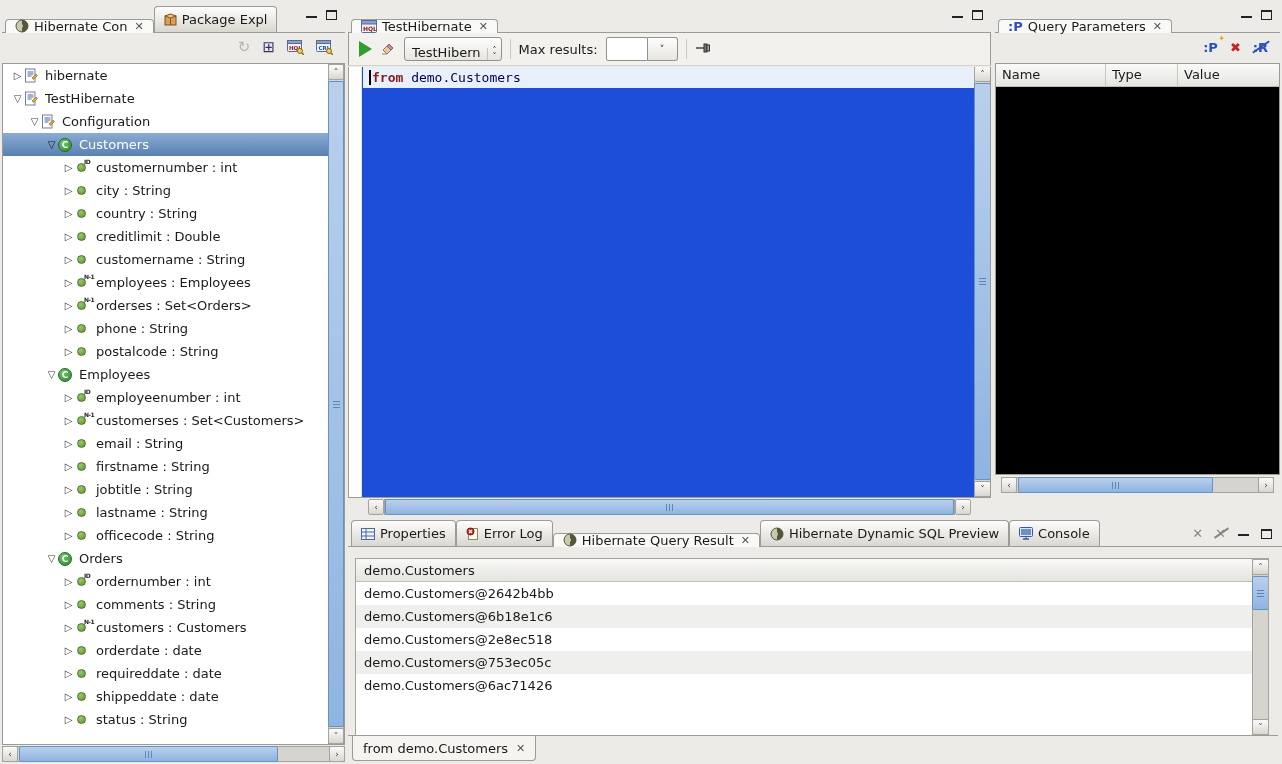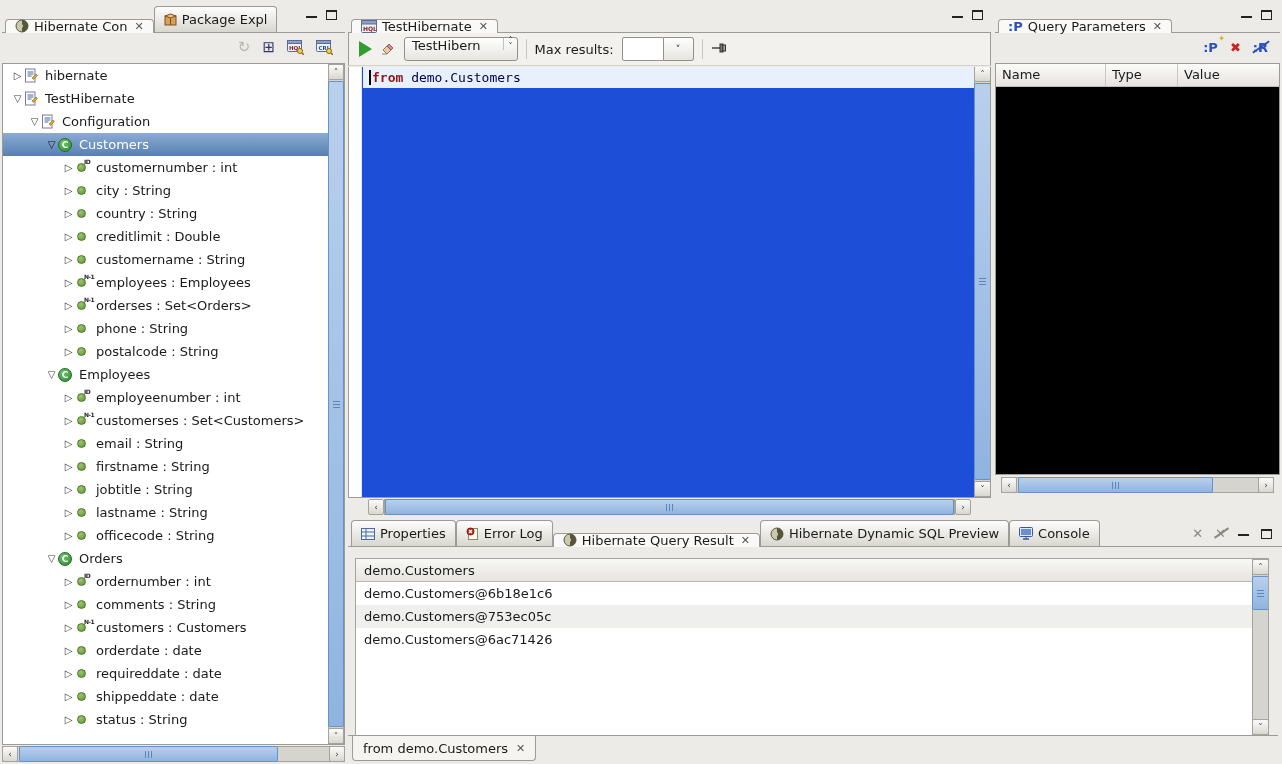--- a/index.html
+++ b/index.html
@@ -48,21 +48,21 @@
   .tico { position:relative; width:17px; height:16px; flex:none; display:flex; align-items:center; }
   .ic-class { display:flex; align-items:center; justify-content:center; width:14px; height:14px; border-radius:50%; background:radial-gradient(circle at 35% 30%,#6cc26c,#2e8b2e); border:1px solid #1f6b1f; color:#fff; font-size:9px; font-weight:bold; }
   .ic-prop { display:inline-block; width:9px; height:9px; margin-left:2px; border-radius:50%; background:radial-gradient(circle at 35% 30%,#9cc66e,#5f9334); border:1px solid #4a7427; }
   .ic-sup { position:absolute; top:-2px; left:9px; font-size:6px; font-weight:bold; color:#222; letter-spacing:-0.5px; }
   .tlab { margin-left:4px; }
 
   
   #editor-panel { left:348px; top:3px; width:643px; height:512px; }
   .edtoolbar { height:33px; background:#f2f1ed; border:1px solid #9d9b95; border-top:none; border-bottom:1px solid #d4d2cb; display:flex; align-items:center; gap:8px; padding:0 10px; }
   .play { width:0; height:0; border-left:13px solid #2f9e2f; border-top:8px solid transparent; border-bottom:8px solid transparent; }
-  .combo { display:flex; align-items:flex-start; height:24px; border:1px solid #949288; border-radius:3px; background:linear-gradient(#fefefe,#e6e5df); padding:0 4px 0 7px; gap:22px; }
+  .combo { display:flex; align-items:flex-end; height:24px; border:1px solid #949288; border-radius:3px; background:linear-gradient(#fefefe,#e6e5df); padding:0 4px 0 7px; gap:6px; }
   .combo .cval { font-size:13px; }
   .spin { display:flex; flex-direction:column; line-height:6px; font-size:8px; color:#333; padding-left:5px; border-left:1px solid #c4c2ba; }
   .entry { width:42px; height:24px; border:1px solid #949288; background:#fff; border-radius:2px 0 0 2px; }
   .dropbtn { width:30px; height:24px; border:1px solid #949288; border-left:none; border-radius:0 3px 3px 0; background:linear-gradient(#fefefe,#e6e5df); display:flex; align-items:center; justify-content:center; font-size:10px; color:#333; }
   .tsep { width:1px; height:20px; background:#c9c7c0; }
   .edbody { position:absolute; left:0; top:64px; right:0; bottom:17px; border:1px solid #9d9b95; border-top:none; background:#1d4ed8; overflow:hidden; }
   .gutter { position:absolute; left:0; top:0; bottom:0; width:13px; background:#fff; border-right:1px solid #e4e4e4; }
   .codearea { position:absolute; left:14px; top:0; right:16px; bottom:0; font-family:"DejaVu Sans Mono","Liberation Mono",monospace; font-size:13px; }
   .curline { height:21px; background:#e7f0fb; display:flex; align-items:center; padding-left:6px; }
   .caret { display:inline-block; width:2px; height:15px; background:#000; margin-right:1px; }
@@ -567,21 +567,23 @@
         <span class="btn-min"></span>
         <span class="btn-max"></span>
       </span>
     </div>
     <div class="bp-content">
       <div class="rtable">
         <div class="rhead">
           <span>demo.Customers</span>
         </div>
         <div class="rrows">
+            <div class="result-row">demo.Customers@2642b4bb</div>
             <div class="result-row">demo.Customers@6b18e1c6</div>
+            <div class="result-row">demo.Customers@2e8ec518</div>
             <div class="result-row">demo.Customers@753ec05c</div>
             <div class="result-row">demo.Customers@6ac71426</div>
           </div>
         <div class="vscroll" style="right:0; top:0; bottom:0; border:none; border-left:1px solid #a5a39c;">
           <span class="sbtn" style="top:0;">˄</span>
           <div class="thumb" style="top:17px; height:34px;">
               <span class="grip-h"></span>
             </div>
           <span class="sbtn" style="bottom:0;">˅</span>
         </div>

